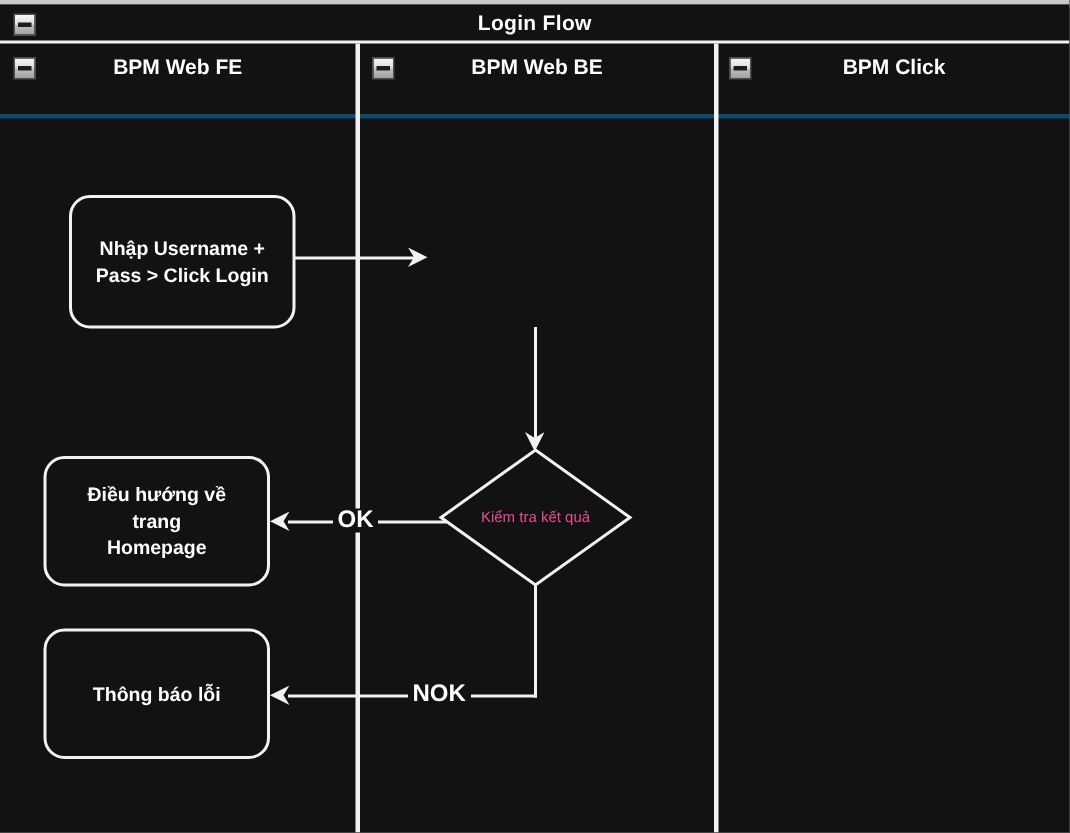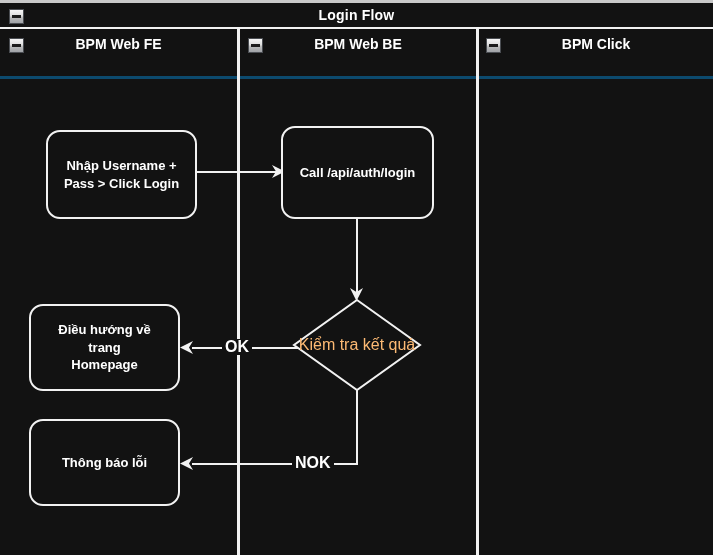--- a/index.html
+++ b/index.html
@@ -136,22 +136,22 @@
     position: absolute;
   }
   .node-diamond-wrap svg { display: block; }
   .node-diamond-label {
     position: absolute;
     left: 0; top: 0;
     width: 100%; height: 100%;
     display: flex;
     align-items: center;
     justify-content: center;
-    color: #fdba74;
-    font-size: 16px;
+    color: #ec4899;
+    font-size: 10px;
     text-align: left;
     pointer-events: none;
   }
 
   
   .conn {
     position: absolute;
     background: #f2f2f2;
   }
   .conn-h { height: 2px; }
@@ -226,30 +226,27 @@
   </div>
   <div class="edge-label" style="left:222px; top:339px;">OK</div>
 
   <div class="conn conn-v" style="left:356px; top:390px; height:75px;"></div>
   <div class="conn conn-h" style="left:192px; top:463px; width:166px;"></div>
   <div class="arrowhead" style="left:180px; top:457px;">
     <svg width="13" height="13" viewBox="0 0 13 13">
       <path d="M13 0 L0 6.5 L13 13 L9 6.5 Z" fill="#f2f2f2"></path>
     </svg>
   </div>
-  <div class="edge-label" style="left:292px; top:455px;">NOK</div>
+  <div class="edge-label" style="left:272px; top:455px;">NOK</div>
 
   <div class="node-box" style="left:46px; top:130px; width:151px; height:89px;">
     <span>Nhập Username +
 Pass &gt; Click Login</span>
   </div>
 
-  <div class="node-box" style="left:281px; top:126px; width:153px; height:93px;">
-    <span>Call /api/auth/login</span>
-  </div>
 
   <div class="node-diamond-wrap" style="left:292px; top:298px; width:130px; height:94px;">
     <svg width="130" height="94" viewBox="0 0 130 94">
       <polygon points="65,2 128,47 65,92 2,47" fill="#121212" stroke="#f2f2f2" stroke-width="2"></polygon>
     </svg>
     <span class="node-diamond-label">Kiểm tra kết quả</span>
   </div>
 
   <div class="node-box" style="left:29px; top:419px; width:151px; height:87px;">
     <span>Thông báo lỗi</span>

